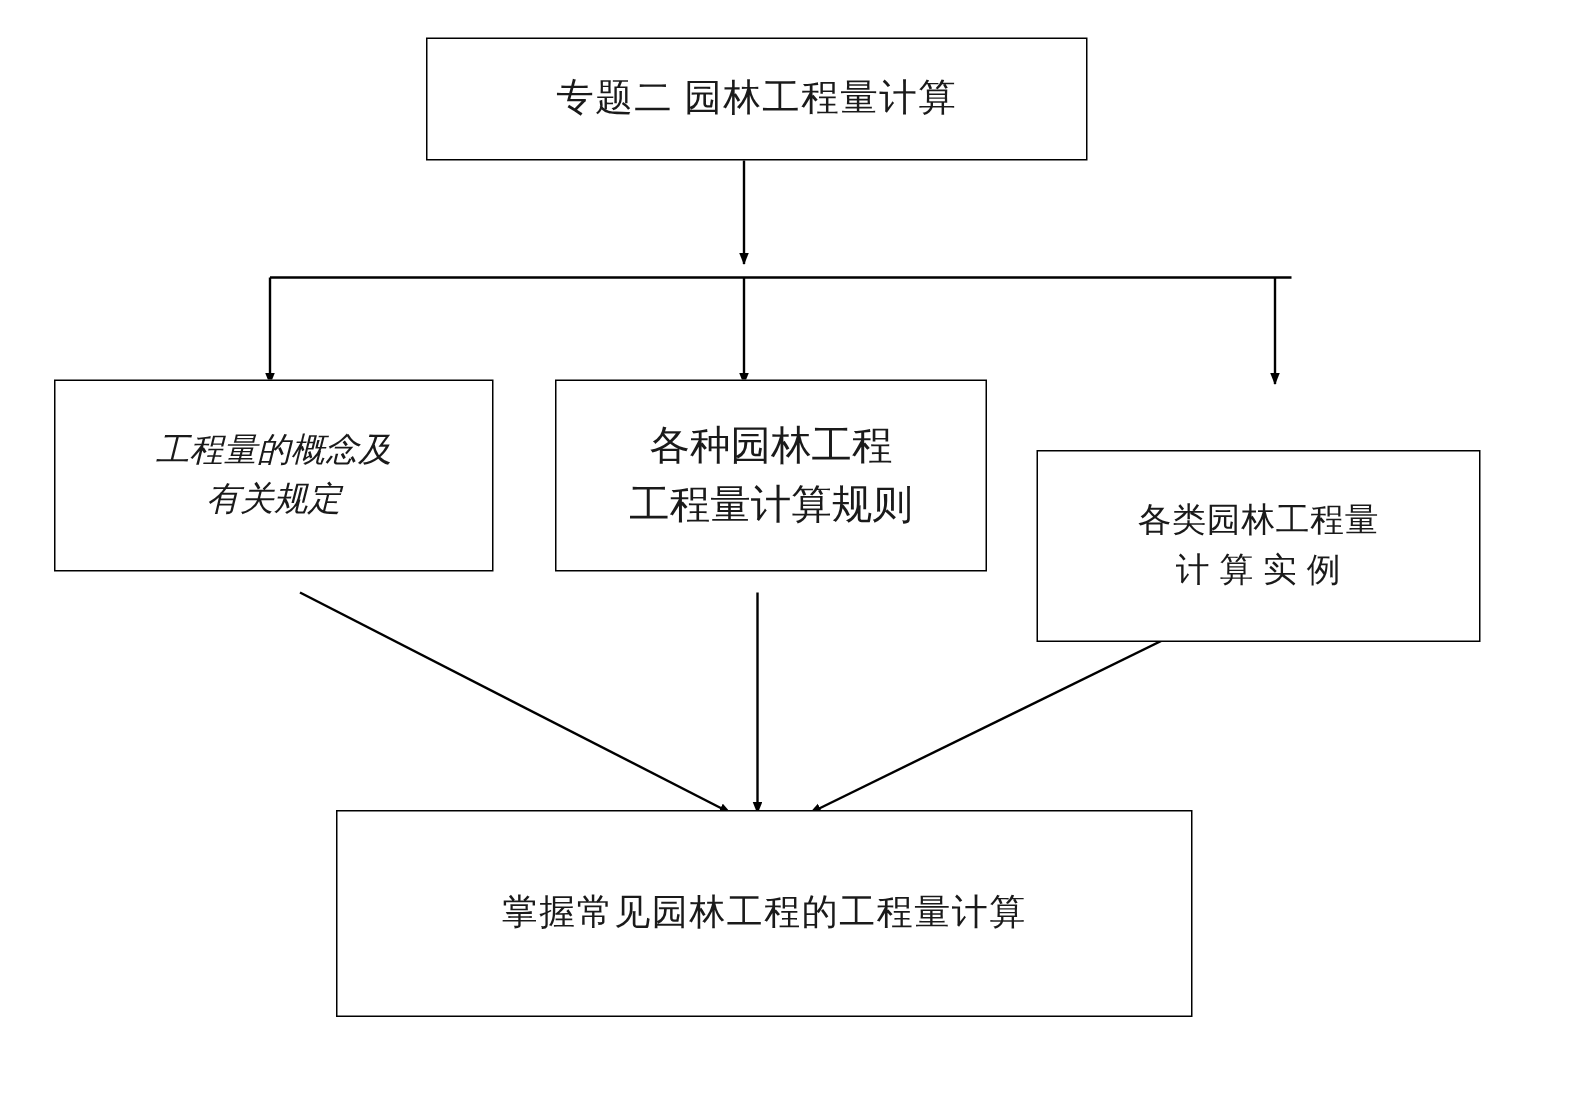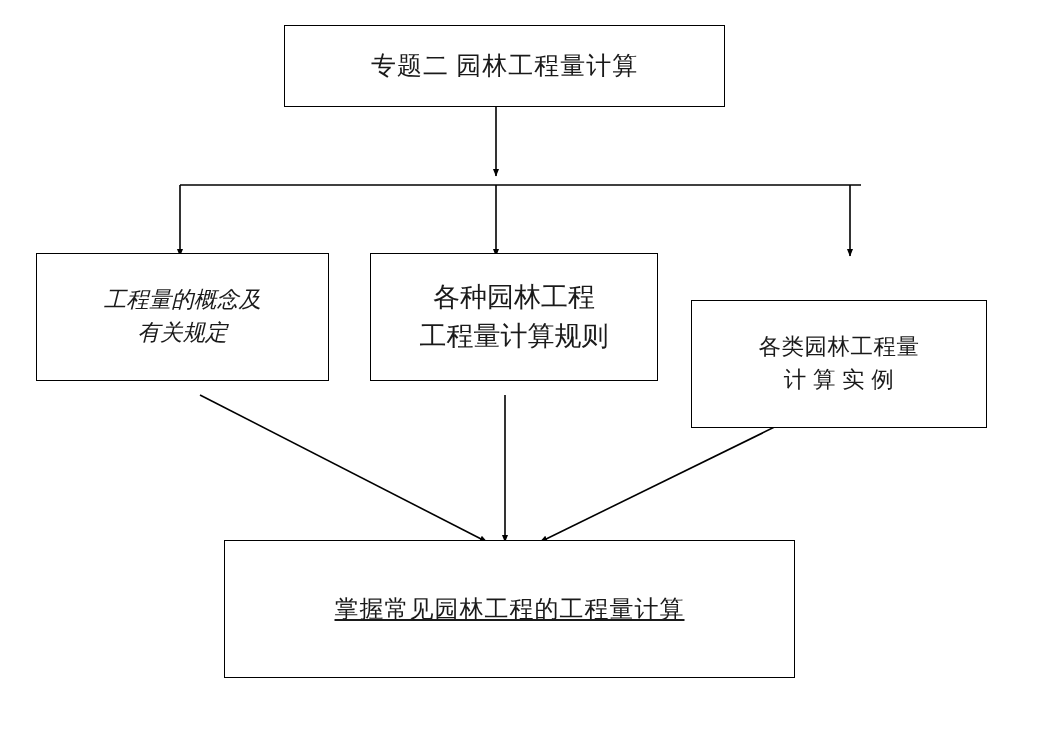--- a/index.html
+++ b/index.html
@@ -67,21 +67,20 @@
     margin-top: 47px;
   }
   #node-examples .node-text { letter-spacing: 0.5px; }
 
   #node-goal {
     left: 224px;
     top: 540px;
     width: 571px;
     height: 138px;
     font-size: 24px;
-    text-decoration: underline;
   }
   #node-goal .node-text { letter-spacing: 1px; }
 
   #connectors {
     position: absolute;
     left: 0;
     top: 0;
     width: 1058px;
     height: 730px;
     z-index: 1;

